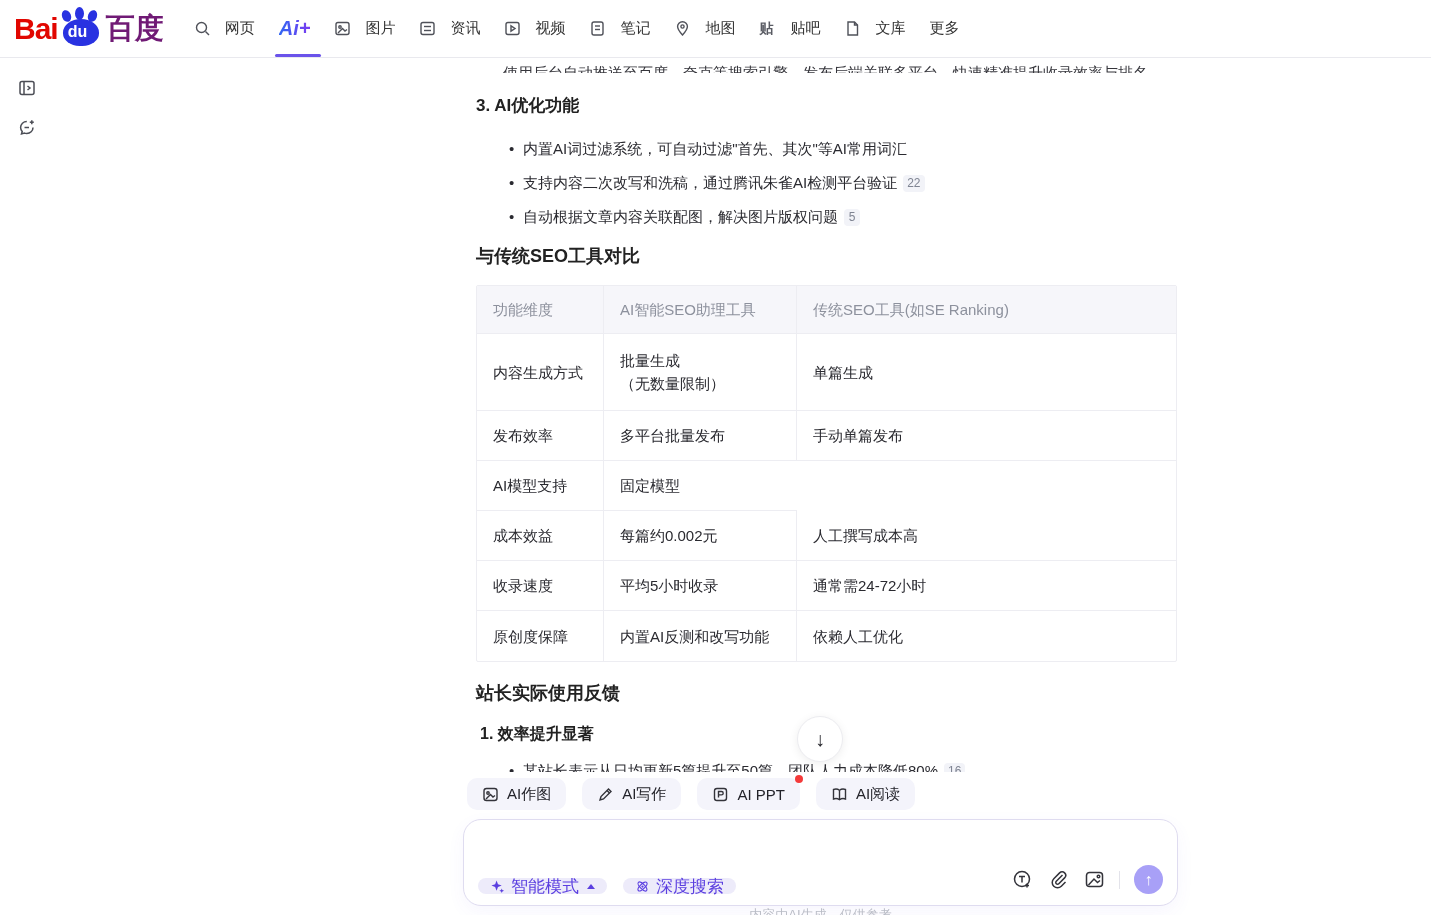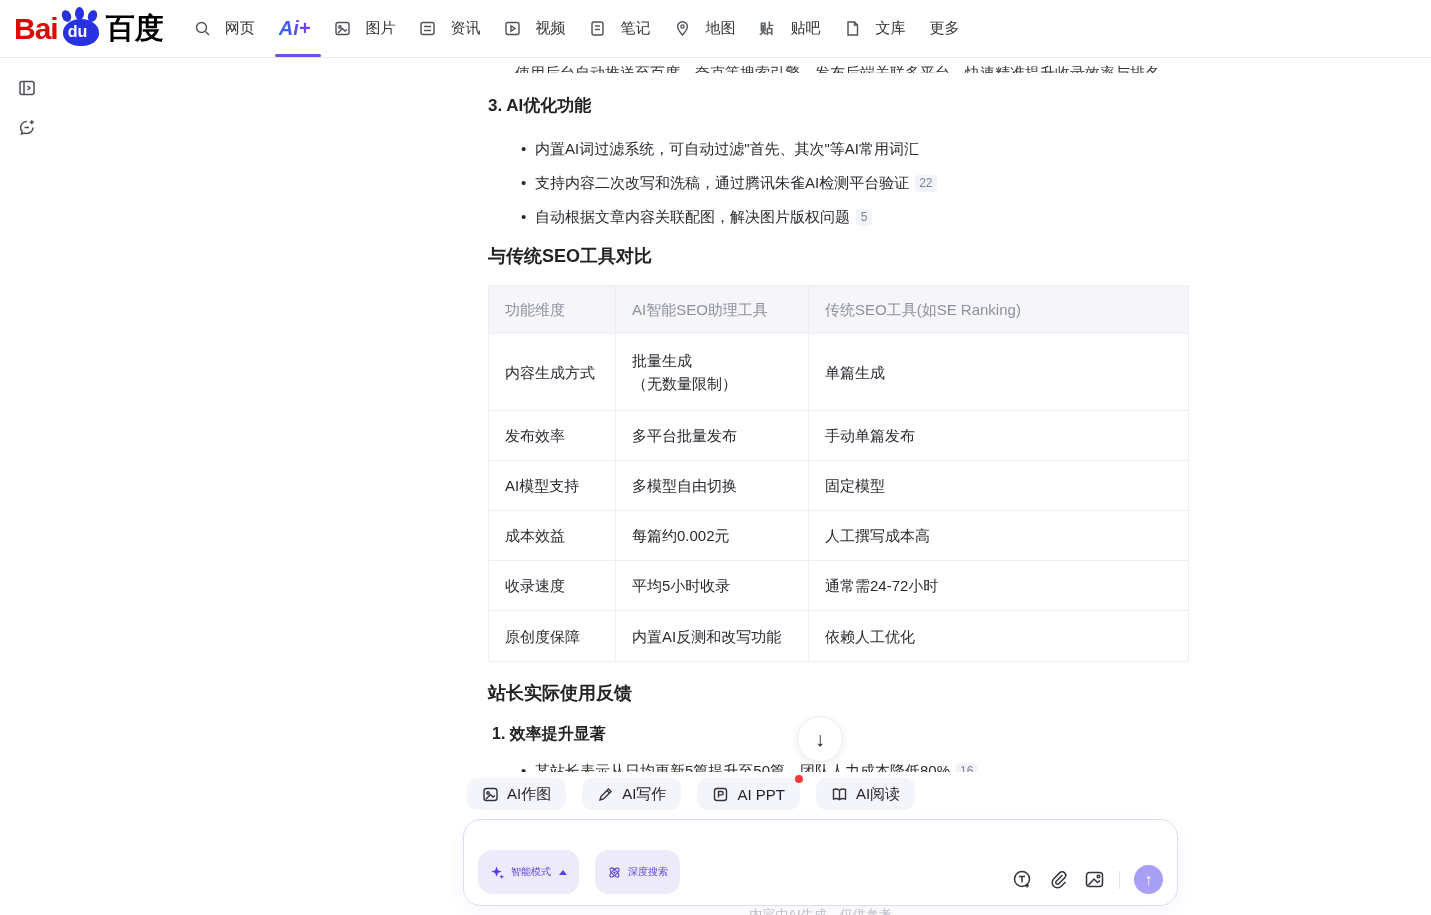--- a/index.html
+++ b/index.html
@@ -11,37 +11,37 @@
     border-bottom:1px solid #e9e9ee; background:#fff; display:flex; align-items:center; z-index:30; }
   .logo { margin-left:14px; display:flex; align-items:center; cursor:pointer; }
   .logo-bai { font-size:30px; font-weight:bold; color:#e10600; letter-spacing:-1px; }
   .logo-paw { position:relative; width:44px; height:40px; margin:0 1px; }
   .paw-pad { position:absolute; left:4px; top:10px; width:36px; height:27px; background:#2932e1; border-radius:50% 50% 46% 46%; }
   .paw-toe { position:absolute; background:#2932e1; border-radius:50%; }
   .toe1 { width:9px; height:12px; left:3px; top:1px; transform:rotate(-20deg); }
   .toe2 { width:9px; height:13px; left:16px; top:-2px; }
   .toe3 { width:9px; height:12px; left:29px; top:1px; transform:rotate(20deg); }
   .logo-du { position:absolute; left:9px; top:14px; width:26px; text-align:left; color:#fff; font-size:16px; font-weight:bold; }
-  .logo-cn { font-size:29px; font-weight:bold; color:#000000; margin-left:2px; }
+  .logo-cn { font-size:29px; font-weight:bold; color:#701a75; margin-left:2px; }
   .tabs { display:flex; align-items:center; margin-left:30px; gap:24px; }
   .tab { display:flex; align-items:center; gap:14px; font-size:15px; color:#333; cursor:pointer; height:58px; position:relative; }
   .tab-icon { width:17px; height:17px; display:inline-flex; }
   .tab-icon svg { width:17px; height:17px; stroke:#4f5159; stroke-width:1.4; fill:none; }
   .tieba-glyph { font-size:14px; font-weight:bold; color:#5a5c64; }
   .tab-ai { font-size:20px; font-weight:bold; font-style:italic;
     background:linear-gradient(90deg,#2f66f3,#7a3bf0); -webkit-background-clip:text; background-clip:text; color:transparent; }
   .ai-underline { position:absolute; left:-4px; bottom:1px; width:46px; height:3px; border-radius:2px; background:#6a53ea; }
 
   
   .left-rail { position:absolute; left:0; top:58px; width:52px; bottom:0; }
   .rail-btn { width:20px; height:20px; margin:20px 0 0 17px; cursor:pointer; }
   .rail-btn svg { width:20px; height:20px; stroke:#4c4e56; stroke-width:1.5; fill:none; }
 
   
-  .main { position:absolute; left:463px; top:60px; width:702px;padding-left:25px; }
+  .main { position:absolute; left:451px; top:60px; width:702px;padding-left:25px; }
   .clip-line { height:13px; overflow:hidden; padding-left:27px; }
   .clip-line-inner { transform:translateY(-8px); font-size:15px; color:#35353b; white-space:nowrap; }
   .h-small { margin-top:21px; font-size:17px; font-weight:bold; color:#222; }
   .bullets { list-style:none; margin-top:22px; }
   .bullets li { position:relative; padding-left:47px; margin-bottom:15px; font-size:15px; color:#2a2a30; line-height:19px; }
   .bullets li::before { content:"•"; position:absolute; left:33px; top:0; color:#2a2a30; }
   .cite { display:inline-block; min-width:16px; text-align:center; background:#f2f3f8; color:#7f8492;
     font-size:12px; border-radius:4px; padding:0 4px; height:17px; line-height:17px; margin-left:6px; vertical-align:1px; cursor:pointer; }
   .h-section { font-size:18px; font-weight:bold; color:#222; margin-top:18px; }
 
@@ -76,22 +76,22 @@
     align-items:center; gap:8px; padding:0 15px; font-size:15px; color:#23232a; cursor:pointer; }
   .action-pill svg { width:17px; height:17px; stroke:#33333a; stroke-width:1.4; fill:none; }
   .red-dot { position:absolute; top:-3px; right:-3px; width:8px; height:8px; border-radius:50%; background:#f43a3a; }
 
   .input-box { position:absolute; left:463px; top:47px; width:715px; height:87px; background:#fff;
     border:1px solid #dfdcf0; border-radius:18px; box-shadow:0 6px 18px rgba(92,70,230,.05); }
   .input-field { position:absolute; left:16px; top:10px; width:540px; height:30px; border:none; outline:none;
     resize:none; font-size:16px; font-family:inherit; color:#333; background:transparent; }
   .input-field::placeholder { color:#9ba0ad; }
   .mode-row { position:absolute; left:14px; bottom:11px; display:flex; gap:16px; }
-  .mode-pill { height:44px; border-radius:14px; background:#edebfa; color:#5b3fe0; display:inline-flex;
-    align-items:center; gap:6px; padding:0 12px; font-size:10px; cursor:pointer; }
+  .mode-pill { height:16px; border-radius:14px; background:#edebfa; color:#5b3fe0; display:inline-flex;
+    align-items:center; gap:6px; padding:0 12px; font-size:17px; cursor:pointer; }
   .mode-pill svg { width:15px; height:15px; }
   .caret-up { width:0; height:0; border-left:4px solid transparent; border-right:4px solid transparent;
     border-bottom:5px solid #5b3fe0; margin-left:2px; }
   .right-tools { position:absolute; right:14px; bottom:11px; display:flex; align-items:center; gap:14px; }
   .tool-icon { width:22px; height:22px; cursor:pointer; display:flex; align-items:center; justify-content:center; }
   .tool-icon svg { width:21px; height:21px; stroke:#33333a; stroke-width:1.5; fill:none; }
   .tool-divider { width:1px; height:18px; background:#e3e3ea; }
   .send-btn { width:29px; height:29px; border-radius:50%; background:#a8a0f7; color:#fff; font-size:16px;
     font-weight:bold; display:flex; align-items:center; justify-content:center; cursor:pointer; }
 
@@ -251,21 +251,20 @@
 （无数量限制）</div>
       <div class="tcell">单篇生成</div>
     </div>
     <div class="trow trow-std">
       <div class="tcell">发布效率</div>
       <div class="tcell">多平台批量发布</div>
       <div class="tcell">手动单篇发布</div>
     </div>
     <div class="trow trow-std">
       <div class="tcell">AI模型支持</div>
-      <div class="tcell">多模型自由切换</div>
       <div class="tcell">固定模型</div>
     </div>
     <div class="trow trow-std">
       <div class="tcell">成本效益</div>
       <div class="tcell">每篇约0.002元</div>
       <div class="tcell">人工撰写成本高</div>
     </div>
     <div class="trow trow-std">
       <div class="tcell">收录速度</div>
       <div class="tcell">平均5小时收录</div>

